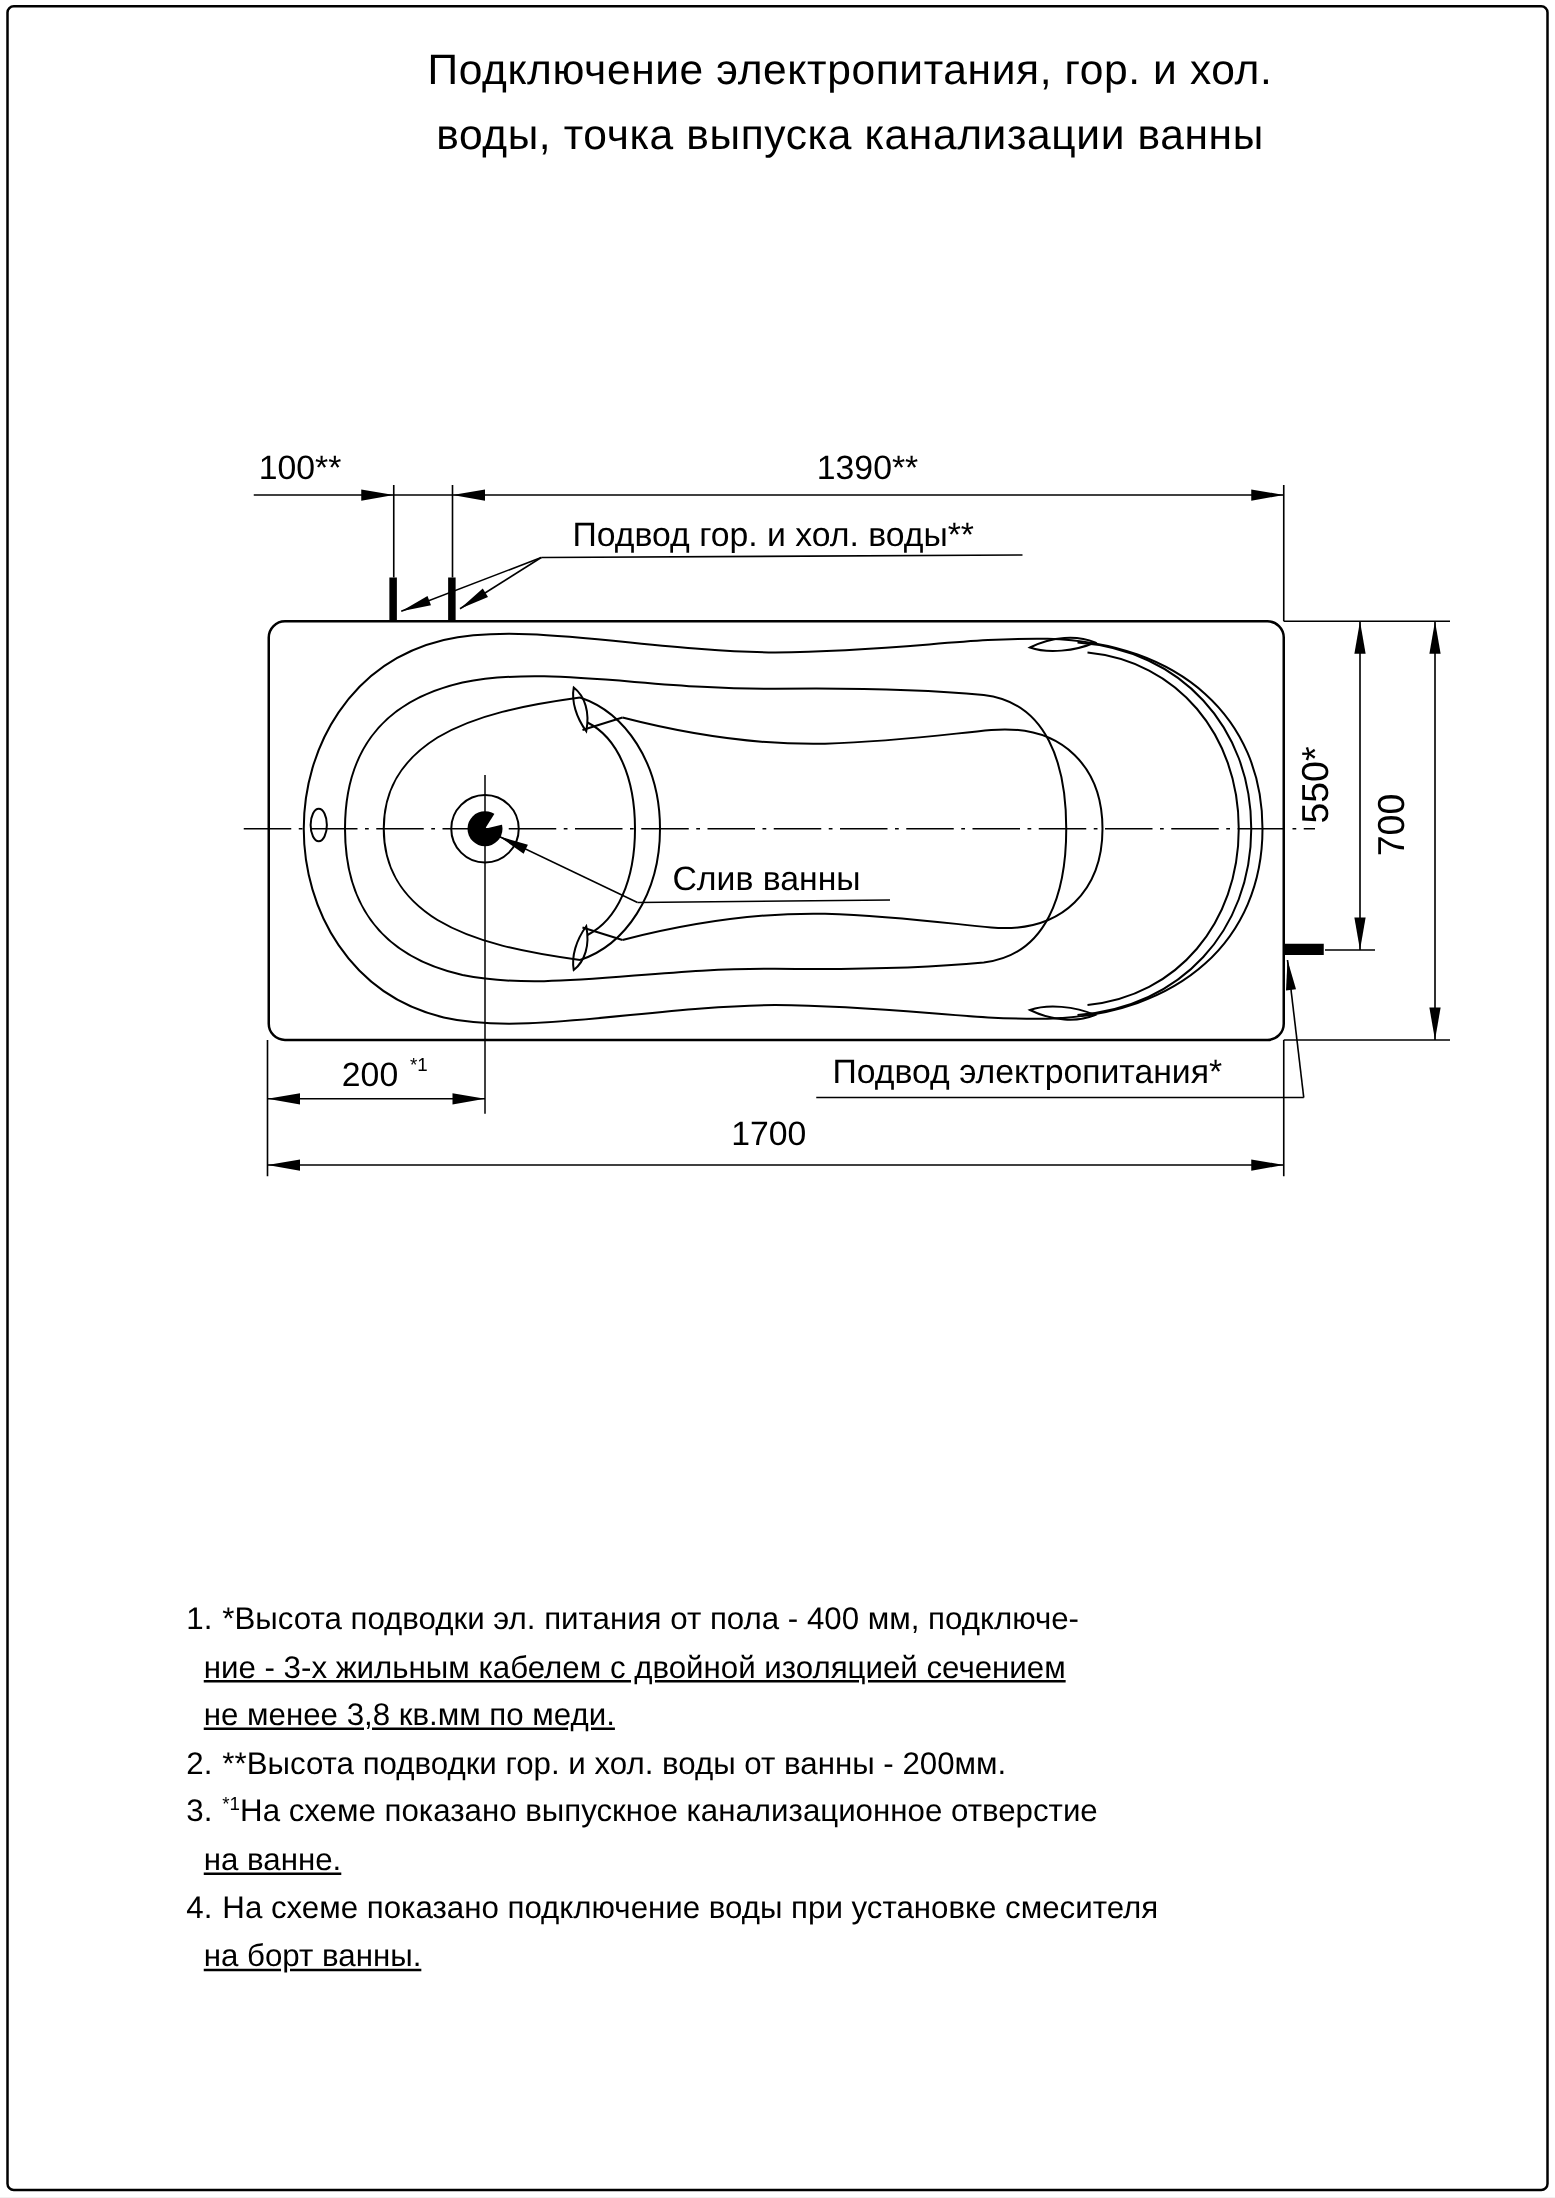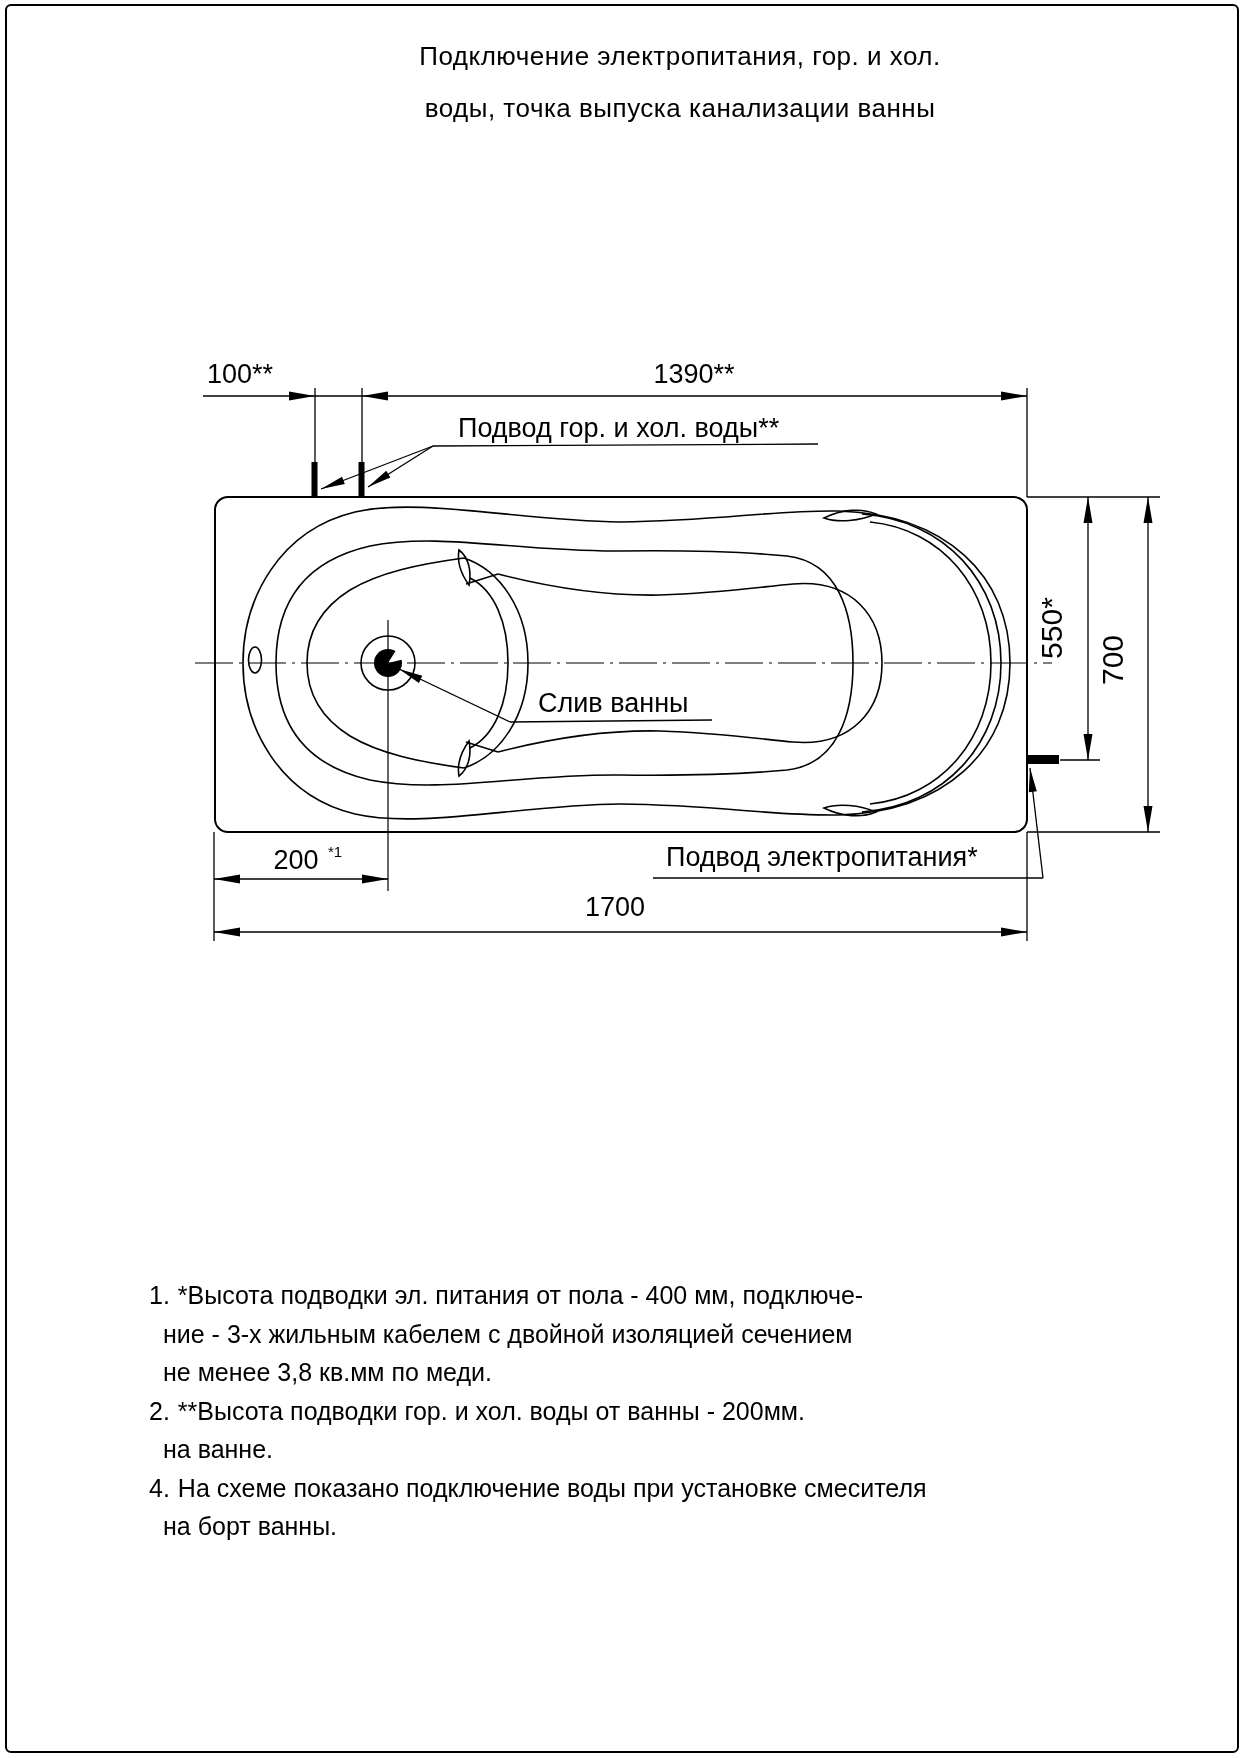--- a/index.html
+++ b/index.html
@@ -7,34 +7,34 @@
     position:relative;width:1244px;height:1758px;background:#ffffff;
     font-family:"Liberation Sans", sans-serif;color:#000;overflow:hidden;
     margin:0 auto;
   }
   .frame{
     position:absolute;left:5px;top:4px;right:5px;bottom:5px;
     border:2px solid #000;border-radius:6px;pointer-events:none;
   }
   .title{
     position:absolute;left:140px;top:30px;width:1080px;
-    text-align:center;font-size:26px;line-height:52px;letter-spacing:0.5px;
+    text-align:center;font-size:34px;line-height:52px;letter-spacing:0.5px;
   }
   .title .model{letter-spacing:3px;}
   svg text{font-family:"Liberation Sans", sans-serif;fill:#000;}
   .dimtxt{font-size:27px;}
   .dimtxt-big{font-size:30px;}
   .suptxt{font-size:15px;}
   .notes{
     position:absolute;left:149px;top:1276px;width:960px;
     font-size:25px;line-height:38.5px;
   }
   .nline{white-space:nowrap;}
   .nline .num{display:inline-block;margin-right:8px;}
-  .nline.cont{padding-left:14px;}
+  .nline.cont{padding-left:14px;text-decoration:underline;}
   sup.small{font-size:15px;line-height:0;}
 </style>
 </head>
 <body>
 
 <div class="page">
   <div class="frame"></div>
 
   <div class="title">
     <div>Подключение электропитания, гор. и хол.</div>
@@ -176,20 +176,21 @@
   <div class="notes">
     <div class="note">
       <div class="nline"><span class="num">1.</span><span>*Высота подводки эл. питания от пола - 400 мм, подключе-</span></div>
       <div class="nline cont">ние - 3-х жильным кабелем с двойной изоляцией сечением</div>
       <div class="nline cont">не менее 3,8 кв.мм по меди.</div>
     </div>
     <div class="note">
       <div class="nline"><span class="num">2.</span><span>**Высота подводки гор. и хол. воды от ванны - 200мм.</span></div>
     </div>
     <div class="note">
+      <div class="nline"><span class="num">3.</span><sup class="small">*1</sup><span>На схеме показано выпускное канализационное отверстие</span></div>
       <div class="nline cont">на ванне.</div>
     </div>
     <div class="note">
       <div class="nline"><span class="num">4.</span><span>На схеме показано подключение воды при установке смесителя</span></div>
       <div class="nline cont">на борт ванны.</div>
     </div>
   </div>
 </div>
 
 </body></html>

